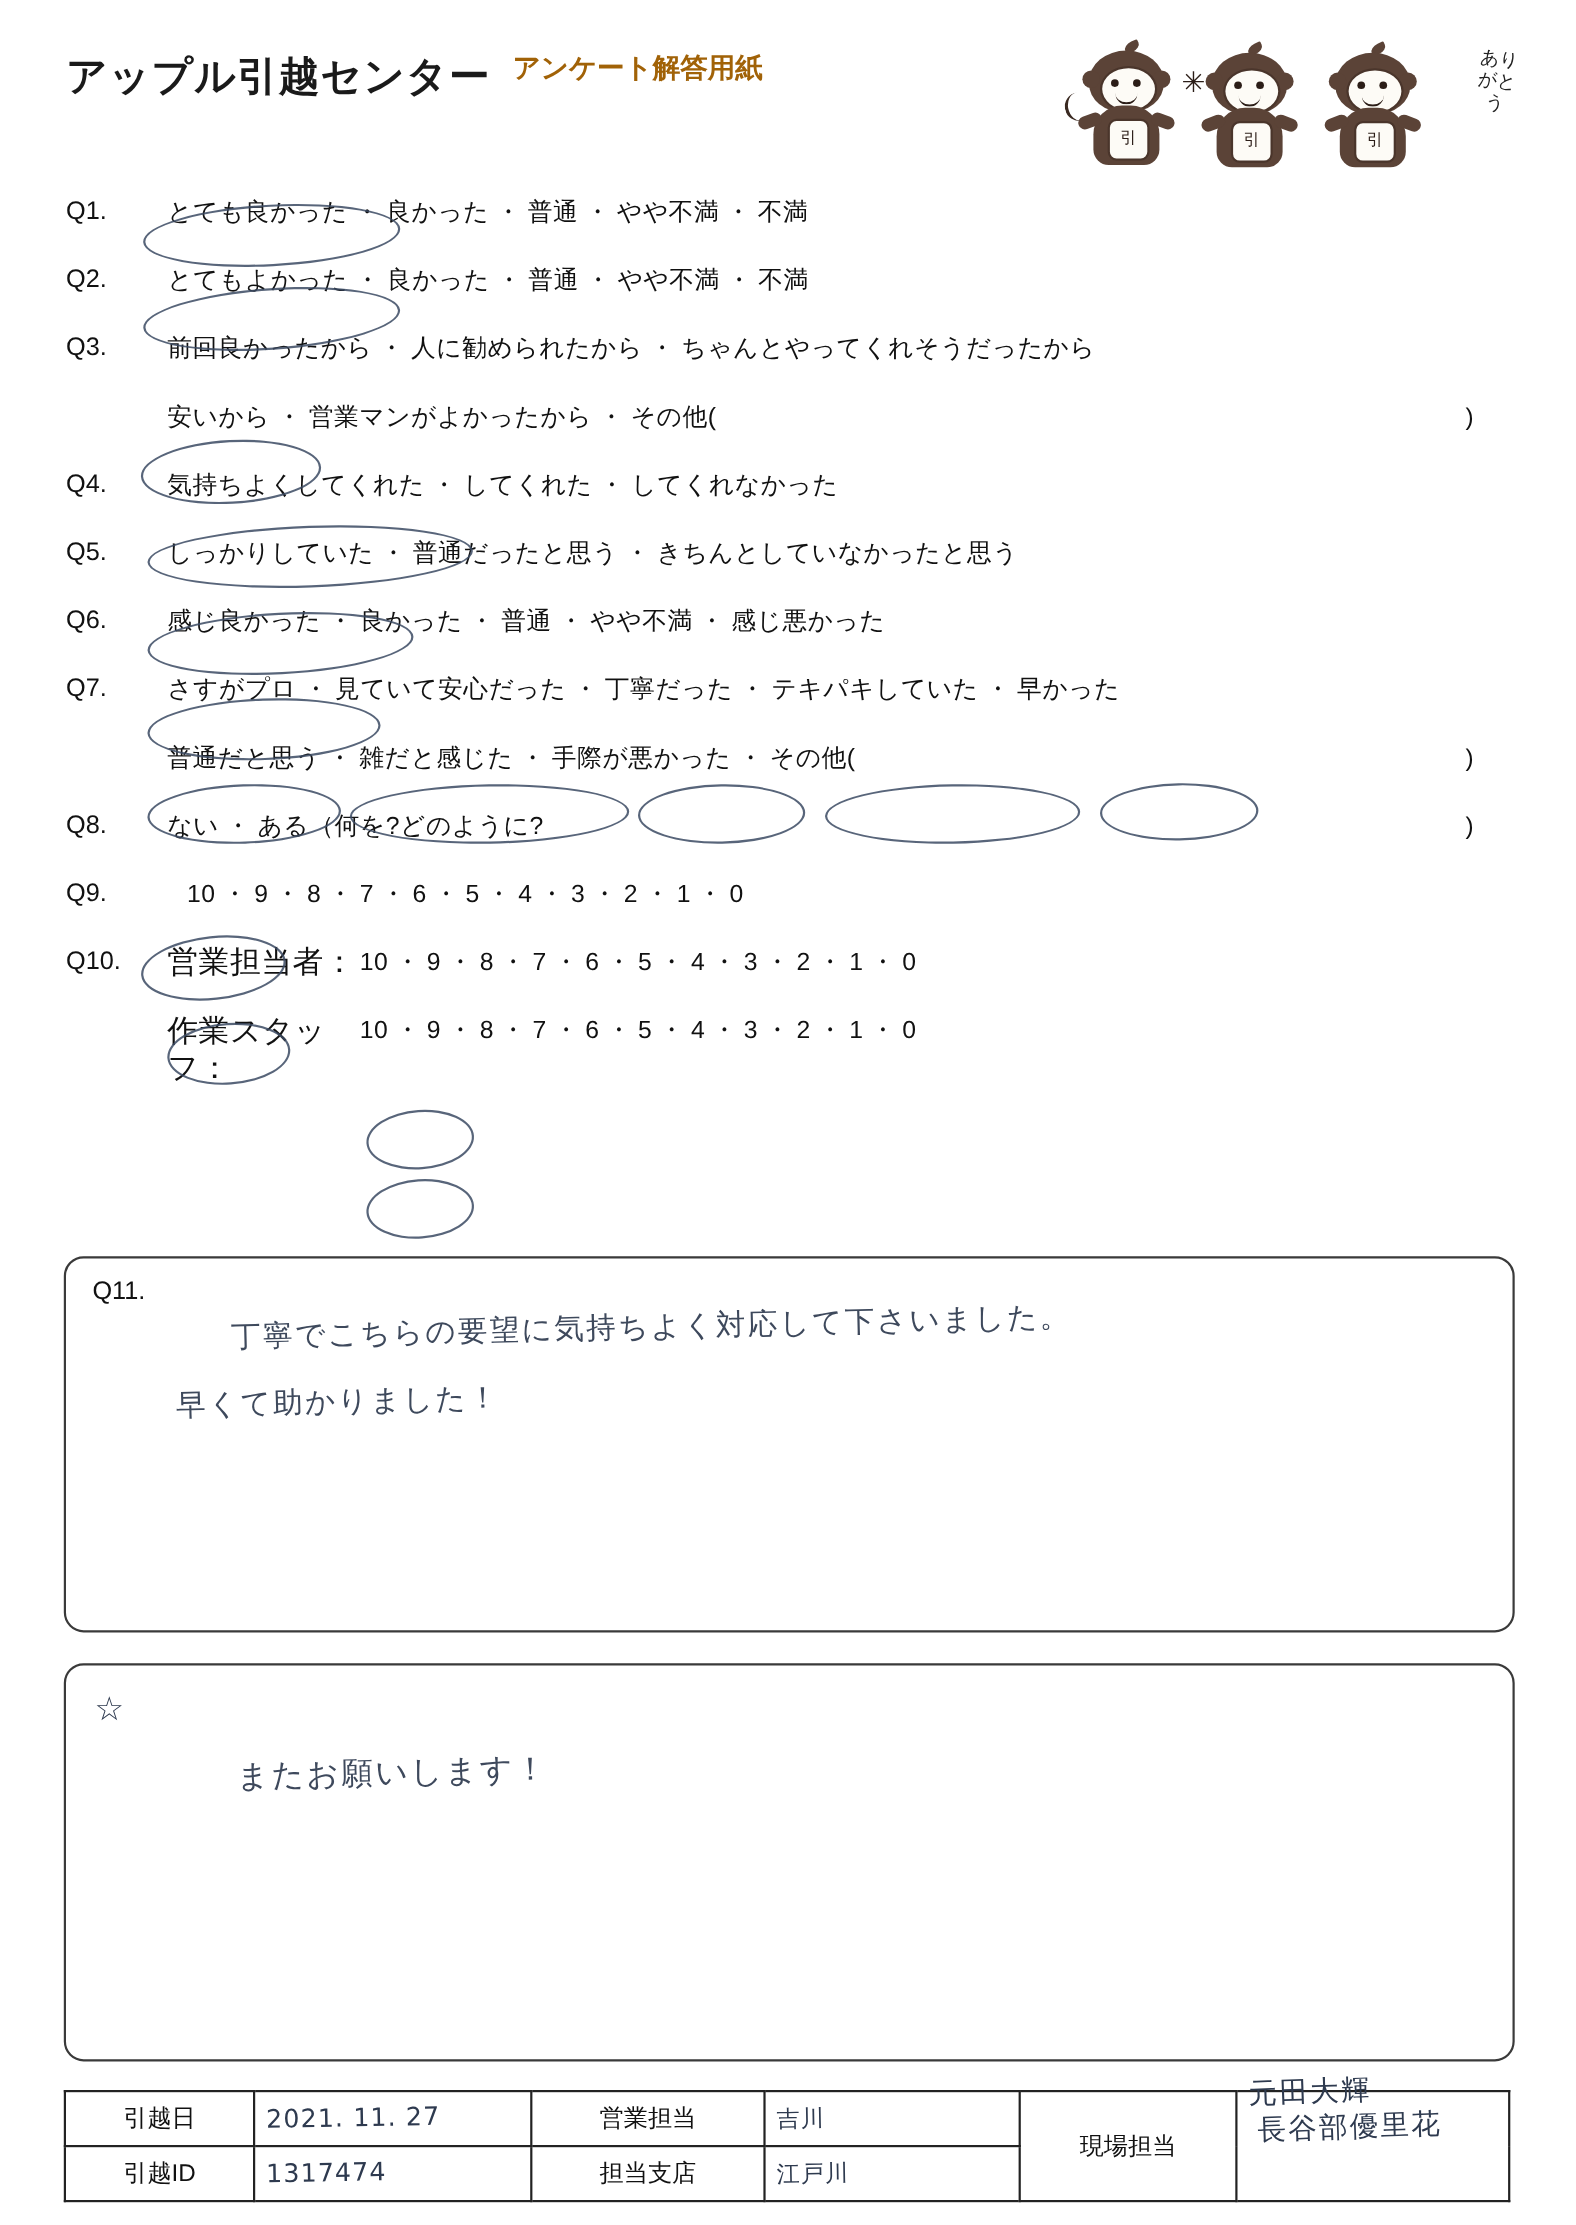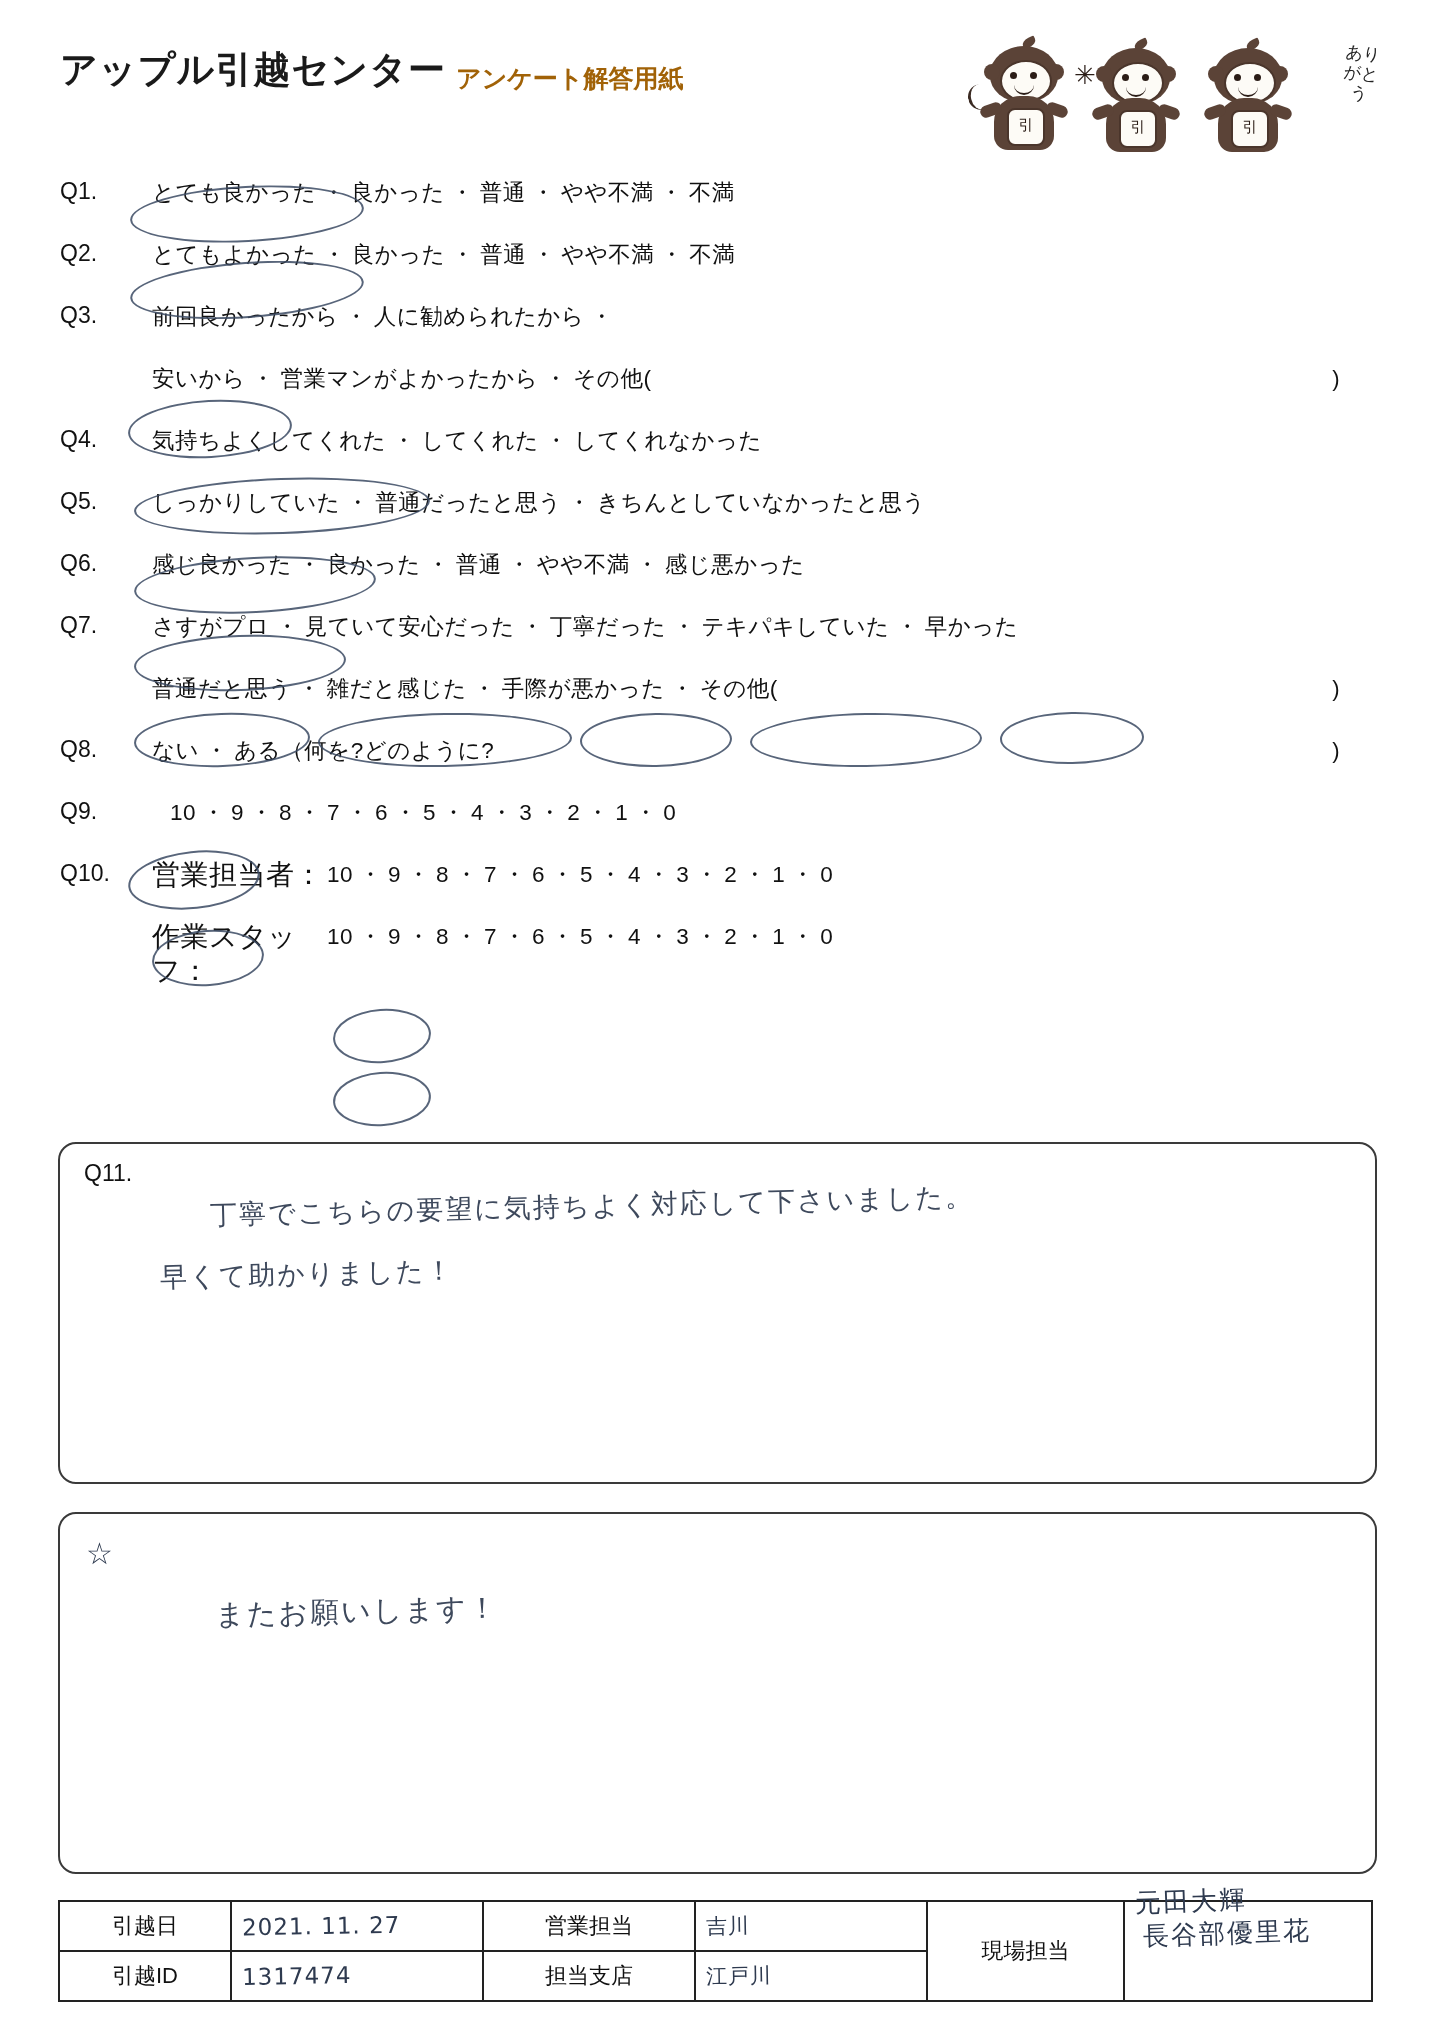--- a/index.html
+++ b/index.html
@@ -21,22 +21,22 @@
 
   
   .header {
     position: absolute;
     left: 60px;
     top: 45px;
     width: 1320px;
   }
   .title-row {
     display: flex;
-    align-items: flex-end;
-    gap: 10px;
+    align-items: flex-start;
+    gap: 20px;
   }
   .brand {
     font-size: 37px;
     font-weight: bold;
     letter-spacing: 1px;
     color: #1a1a1a;
   }
   .subtitle {
     font-size: 25px;
     font-weight: bold;
@@ -467,20 +467,21 @@
     </div>
 
     <div class="qrow">
       <div class="qlabel">Q3.</div>
       <div class="qbody">
         <div class="qline">
           <span>前回良かったから</span>
           <span class="sep">・</span>
           <span>人に勧められたから</span>
           <span class="sep">・</span>
+          <span>ちゃんとやってくれそうだったから</span>
         </div>
         <div class="qline">
           <span>安いから</span>
           <span class="sep">・</span>
           <span>営業マンがよかったから</span>
           <span class="sep">・</span>
           <span>その他(</span>
           <span class="paren-right">)</span>
         </div>
       </div>

